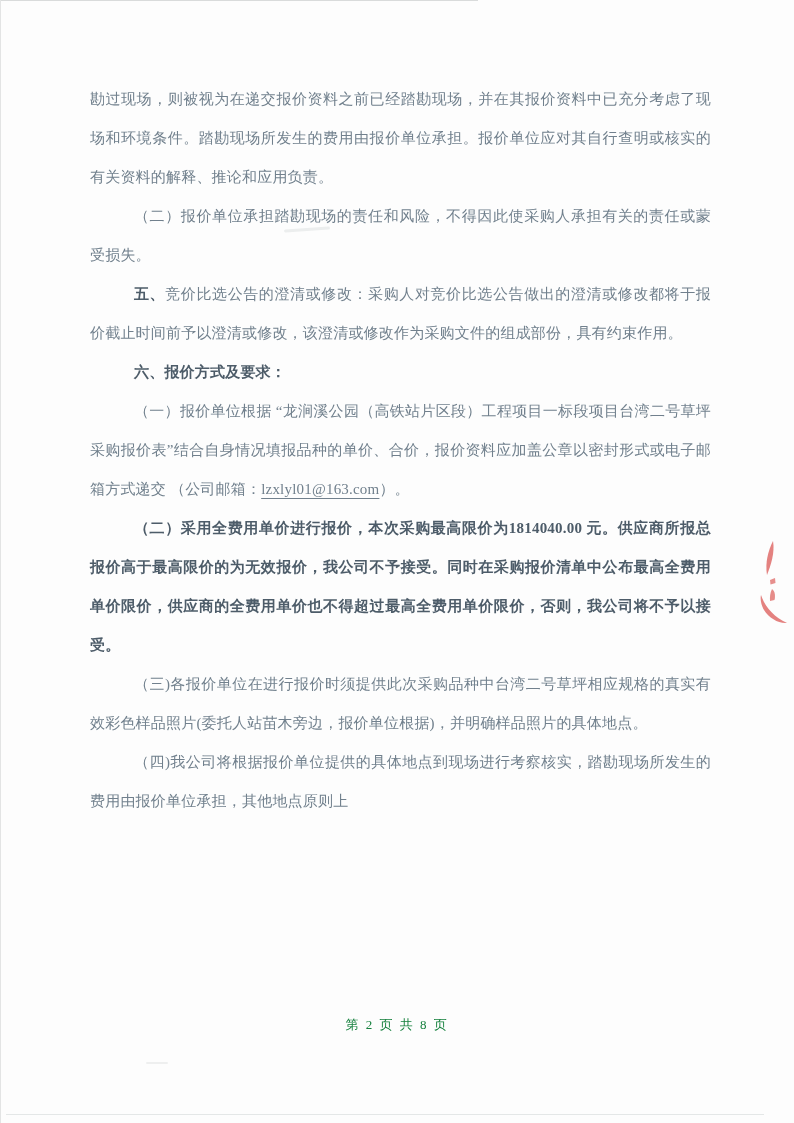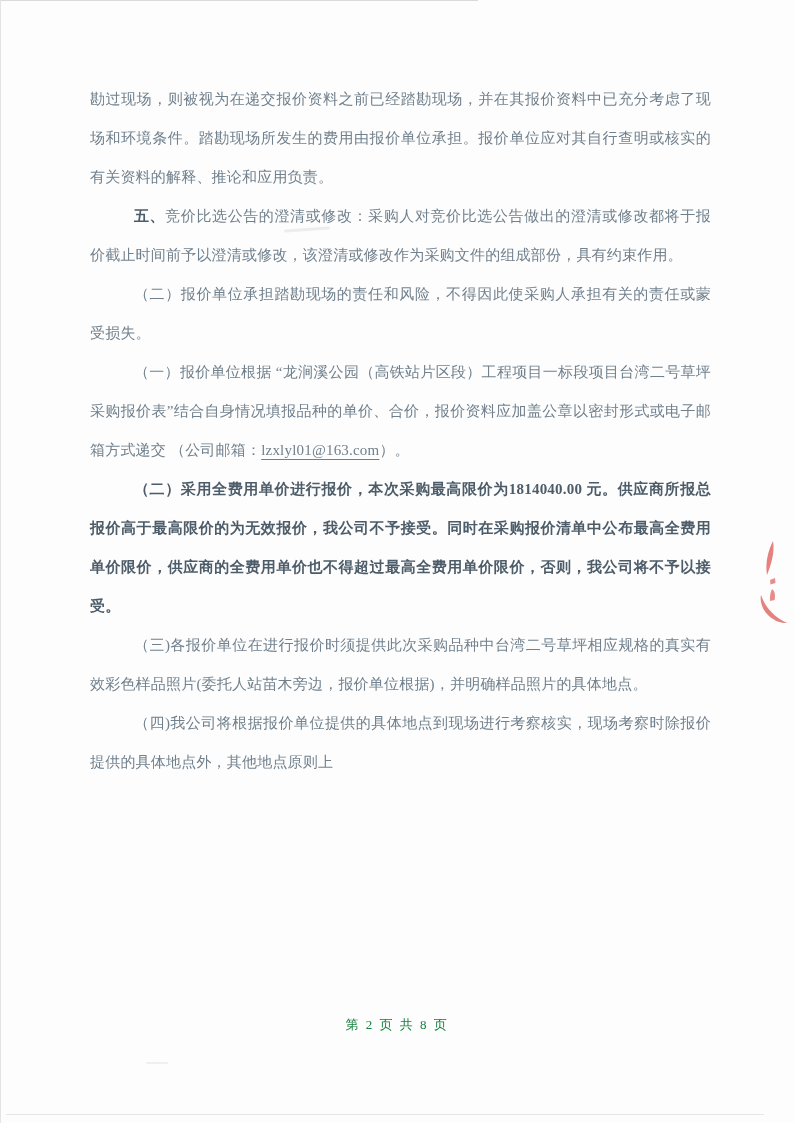--- a/index.html
+++ b/index.html
@@ -100,26 +100,27 @@
 <div class="page">
 
   <div class="edge-top"></div>
   <div class="edge-left"></div>
   <div class="edge-bottom"></div>
   <div class="smudge-a"></div>
   <div class="smudge-b"></div>
 
   <div class="content">
     <p class="no-indent">勘过现场，则被视为在递交报价资料之前已经踏勘现场，并在其报价资料中已充分考虑了现场和环境条件。踏勘现场所发生的费用由报价单位承担。报价单位应对其自行查明或核实的有关资料的解释、推论和应用负责。</p>
+    <p>（二）报价单位承担踏勘现场的责任和风险，不得因此使采购人承担有关的责任或蒙受损失。</p>
     <p><span class="bold-ink">五、</span><span>竞价比选公告的澄清或修改：采购人对竞价比选公告做出的澄清或修改都将于报价截止时间前予以澄清或修改，该澄清或修改作为采购文件的组成部份，具有约束作用。</span></p>
-    <p>（二）报价单位承担踏勘现场的责任和风险，不得因此使采购人承担有关的责任或蒙受损失。</p>
+    <p class="bold-ink">六、报价方式及要求：</p>
     <p><span>（一）报价单位根据 “龙涧溪公园（高铁站片区段）工程项目一标段项目台湾二号草坪采购报价表”结合自身情况填报品种的单价、合价，报价资料应加盖公章以密封形式或电子邮箱方式递交 （公司邮箱：</span><span class="email">lzxlyl01@163.com</span><span>）。</span></p>
     <p class="bold-ink">（二）采用全费用单价进行报价，本次采购最高限价为1814040.00 元。供应商所报总报价高于最高限价的为无效报价，我公司不予接受。同时在采购报价清单中公布最高全费用单价限价，供应商的全费用单价也不得超过最高全费用单价限价，否则，我公司将不予以接受。</p>
     <p>（三)各报价单位在进行报价时须提供此次采购品种中台湾二号草坪相应规格的真实有效彩色样品照片(委托人站苗木旁边，报价单位根据)，并明确样品照片的具体地点。</p>
-    <p>（四)我公司将根据报价单位提供的具体地点到现场进行考察核实，现场考察时除报价提供的具体地点外，其他地点原则上</p>
+    <p>（四)我公司将根据报价单位提供的具体地点到现场进行考察核实，踏勘现场所发生的费用由报价单位承担，其他地点原则上</p>
   </div>
 
   <svg class="seal" viewBox="0 0 35 95" xmlns="http://www.w3.org/2000/svg">
     <path d="M14 3 C9 13 6 25 8 37 C12 27 16 14 14 3 Z" fill="#dd5f5c" opacity="0.78"></path>
     <path d="M11 42 l5 -2 0.5 5 -5 1.5 Z" fill="#dd5f5c" opacity="0.7"></path>
     <path d="M13 51 c3 2 3.5 7 2.5 11 l-4.5 1 c-0.2 -4 0 -8 2 -12 Z" fill="#dd5f5c" opacity="0.72"></path>
     <path d="M2 57 C6 69 15 79 28 85 C20 86 10 80 5 72 C2 67 1 61 2 57 Z" fill="#dd5f5c" opacity="0.78"></path>
   </svg>
 
   <div class="footer">第 2 页 共 8 页</div>

